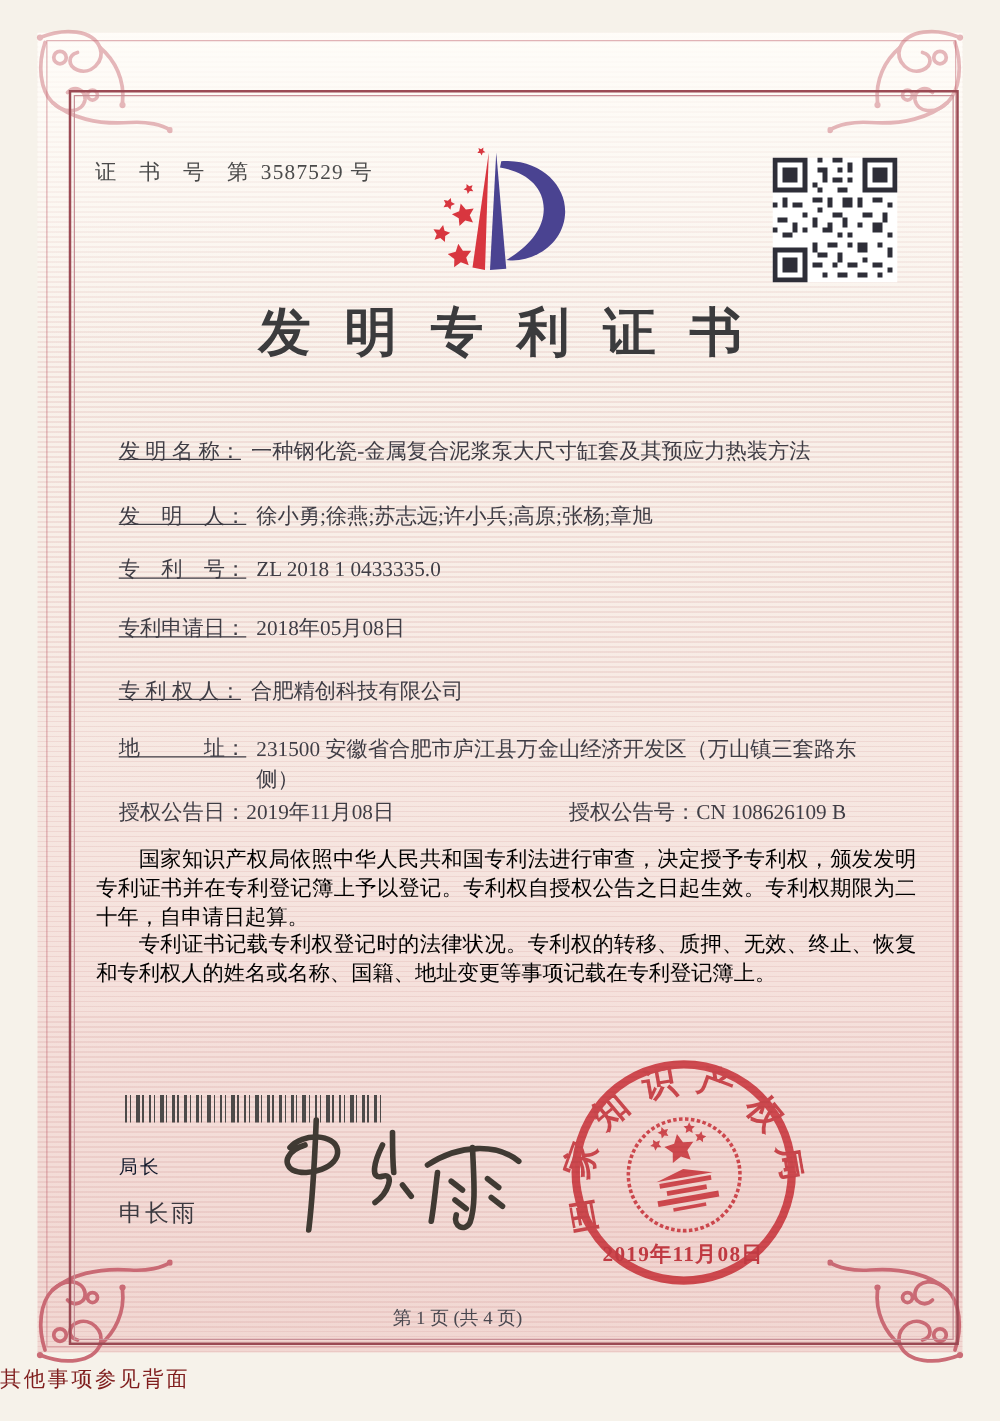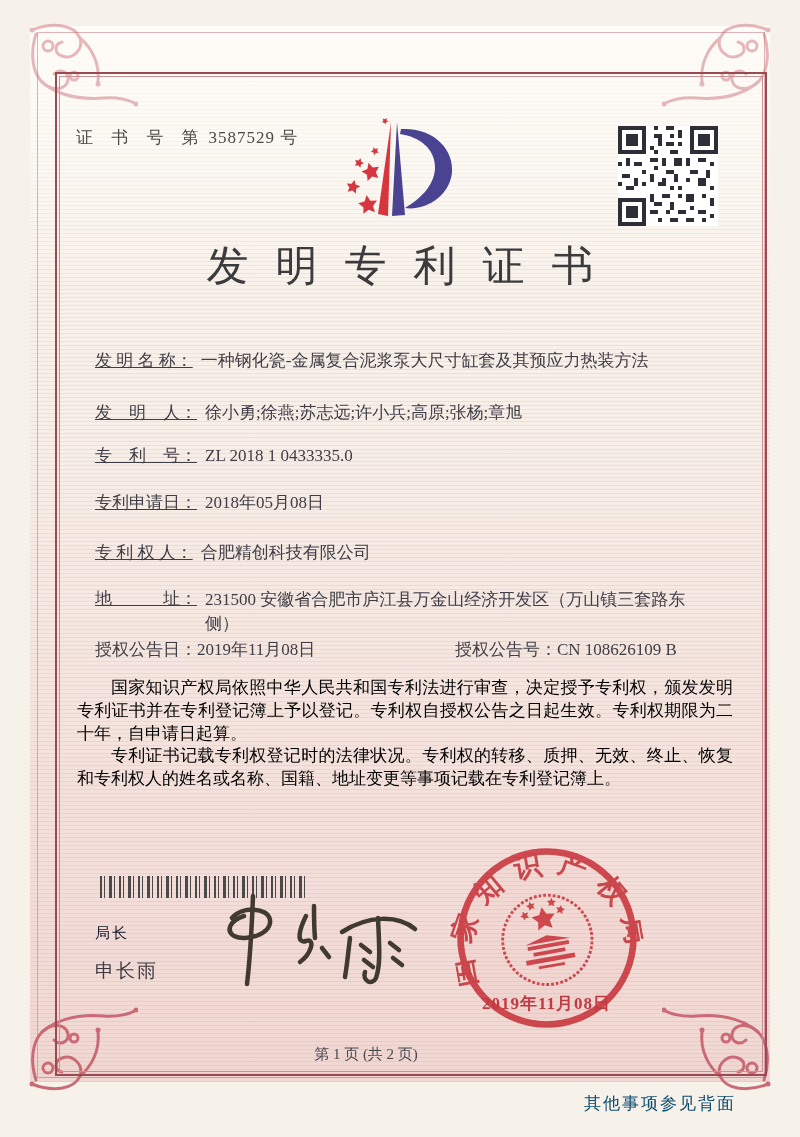--- a/index.html
+++ b/index.html
@@ -35,21 +35,21 @@
   .fl-tr{left:662px;top:20px;opacity:.45;transform:scaleX(-1);}
   .fl-bl{left:26px;top:998px;opacity:.95;transform:scaleY(-1);}
   .fl-br{left:662px;top:998px;opacity:.95;transform:scale(-1,-1);}
   
   #cert-no{left:76px;top:126px;font-size:17px;letter-spacing:1px;color:#4a4a4a;}
   #cert-no .pre{letter-spacing:4px;margin-right:6px;font-family:Liberation Mono, monospace;}
   #logo{left:322px;top:110px;}
   #qr{left:618px;top:126px;}
   #title{
     left:0;top:238px;width:800px;text-align:center;
-    font-size:42px;font-weight:400;color:#3b3b3d;
+    font-size:42px;font-weight:700;color:#3b3b3d;
     letter-spacing:27px;padding-left:27px;box-sizing:border-box;
   }
   
   .row{left:95px;font-size:17px;line-height:22px;}
   .row .lbl{display:inline-block;vertical-align:top;white-space:pre;text-decoration:underline;}
   .row .val{display:inline-block;vertical-align:top;margin-left:8px;}
   #row-0{top:350px;} #row-1{top:402px;} #row-2{top:445px;}
   #row-3{top:492px;} #row-4{top:542px;} #row-5{top:588px;}
   #row-5 .val{width:500px;line-height:24px;}
   #row-g{top:638px;left:0;width:800px;font-size:17px;}
@@ -68,21 +68,21 @@
       #4c4a49 9px 12px, transparent 12px 14px,
       #4c4a49 14px 15px, transparent 15px 19px);
   }
   #director-label{left:95px;top:924px;font-size:15px;color:#0f172a;letter-spacing:2px;}
   #director-name{left:95px;top:958px;font-size:19px;color:#3c3a40;letter-spacing:2px;}
   #signature{left:218px;top:888px;}
   #seal{left:452px;top:843px;transform:rotate(-10deg);opacity:.9;mix-blend-mode:multiply;}
   #seal-date{left:482px;top:992px;width:170px;font-size:17px;font-weight:700;
              color:#c03a42;letter-spacing:1px;}
   #page-info{left:0;top:1045px;width:732px;text-align:center;font-size:15px;color:#4a4850;}
-  #footer-note{left:0;top:1092px;width:736px;text-align:right;font-size:17px;color:#0c4a6e;letter-spacing:2px;}
+  #footer-note{left:0;top:1092px;width:736px;text-align:left;font-size:17px;color:#7f1d1d;letter-spacing:2px;}
 </style>
 </head>
 <body>
 
 <div id="guilloche" class="abs"></div>
 <div id="lace-rect" class="abs"></div>
 
 <svg class="abs flourish fl-tl" viewBox="0 0 112 96">
   <g fill="none" stroke="#c86570" stroke-width="3" stroke-linecap="round">
     <path d="M6,10 C26,2 48,4 54,18 C58,30 46,40 36,36 C28,33 28,24 36,22"></path>
@@ -260,14 +260,14 @@
       <path d="M76,104 l24,-7 l24,7 z"></path>
       <rect x="78" y="106" width="44" height="4"></rect>
       <rect x="83" y="113" width="34" height="4"></rect>
       <rect x="74" y="120" width="52" height="5"></rect>
       <rect x="86" y="128" width="28" height="3"></rect>
     </g>
   </g>
 </svg>
 <div id="seal-date" class="abs">2019年11月08日</div>
 
-<div id="page-info" class="abs">第 1 页 (共 2 页)</div>
+<div id="page-info" class="abs">第 1 页 (共 4 页)</div>
 <div id="footer-note" class="abs">其他事项参见背面</div>
 
 </body></html>

